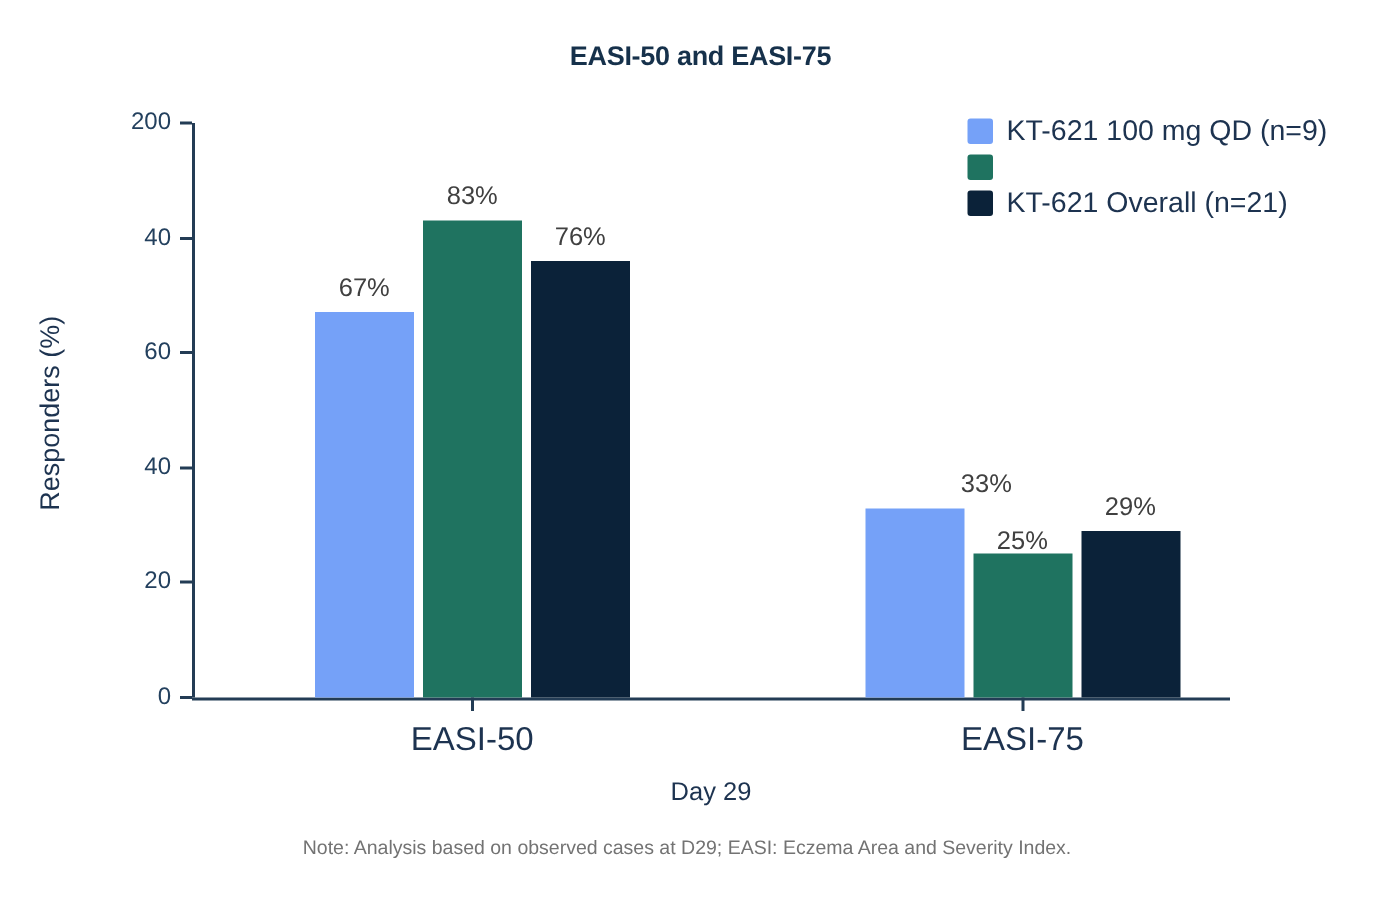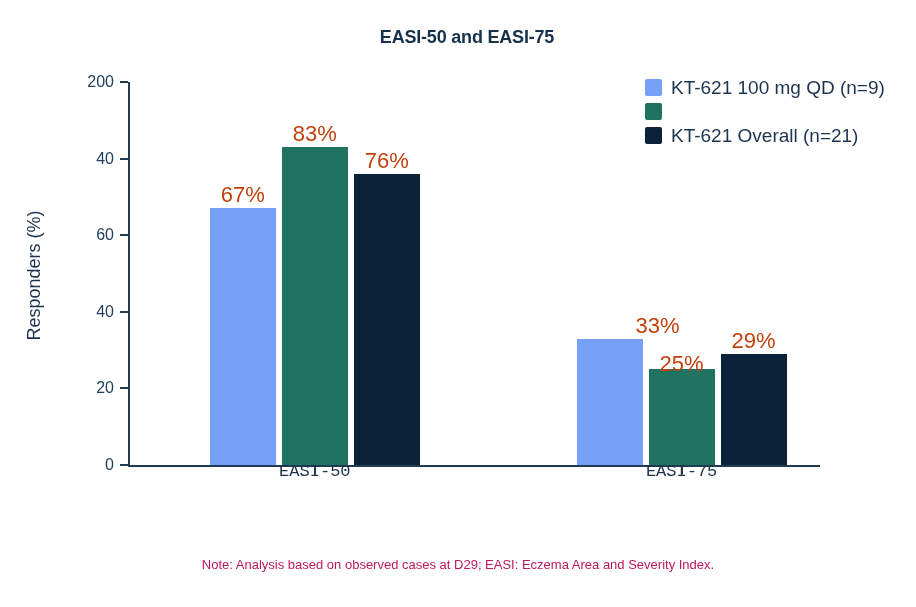--- a/index.html
+++ b/index.html
@@ -49,46 +49,46 @@
   }
   .ytick{position:absolute;left:-8px;width:8px;height:2px;background:#233c55;}
   .ylabels{position:absolute;left:-14px;top:0;width:0;height:383px;}
   .ylab{
     position:absolute;right:0;transform:translateY(-50%);
     font-size:16px;color:#23405e;white-space:nowrap;
   }
 
   .xtick{position:absolute;top:383px;width:2px;height:9px;background:#233c55;}
   .xcat{
-    position:absolute;top:380px;transform:translateX(-50%);
-    font-size:17px;color:#1d3350;white-space:nowrap;font-family:Liberation Mono, monospace;
+    position:absolute;top:398px;transform:translateX(-50%);
+    font-size:22px;color:#1d3350;white-space:nowrap;
   }
 
   .bar{position:absolute;bottom:0;}
   .bar-value{
     position:absolute;transform:translateX(-50%);
-    font-size:22px;color:#c2410c;white-space:nowrap;
+    font-size:17px;color:#404040;white-space:nowrap;
   }
 
   
   .xaxis-title{
     position:absolute;left:128px;top:518px;width:692px;
     text-align:center;font-size:17px;color:#1d3350;
   }
   .yaxis-title{
     position:absolute;
     left:-116px;top:265px;
     width:300px;text-align:center;
     transform:rotate(-90deg);
     transform-origin:center center;
     font-size:18px;color:#1d3350;
   }
   .footnote{
     position:absolute;left:0;top:557px;width:916px;
-    text-align:center;font-size:13px;color:#be185d;
+    text-align:center;font-size:13px;color:#737373;
   }
 </style>
 </head>
 <body>
 
 <div class="chart-root">
 
   <div class="chart-title">EASI-50 and EASI-75</div>
 
   <div class="legend">
@@ -138,15 +138,16 @@
       </div>
   <div class="ytick" style="top: 382px;"></div>
       <div class="ytick" style="top: 305.4px;"></div>
       <div class="ytick" style="top: 228.8px;"></div>
       <div class="ytick" style="top: 152.2px;"></div>
       <div class="ytick" style="top: 75.6px;"></div>
       <div class="ytick" style="top: -1px;"></div>
     </div>
 
   <div class="yaxis-title">Responders (%)</div>
+  <div class="xaxis-title">Day 29</div>
   <div class="footnote">Note: Analysis based on observed cases at D29; EASI: Eczema Area and Severity Index.</div>
 
 </div>
 
 </body></html>

